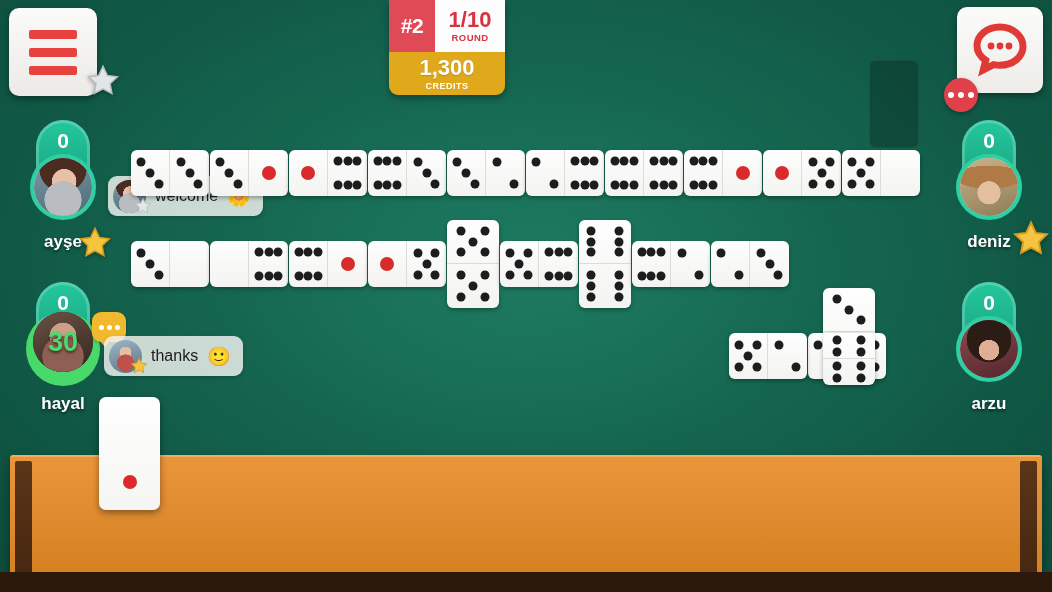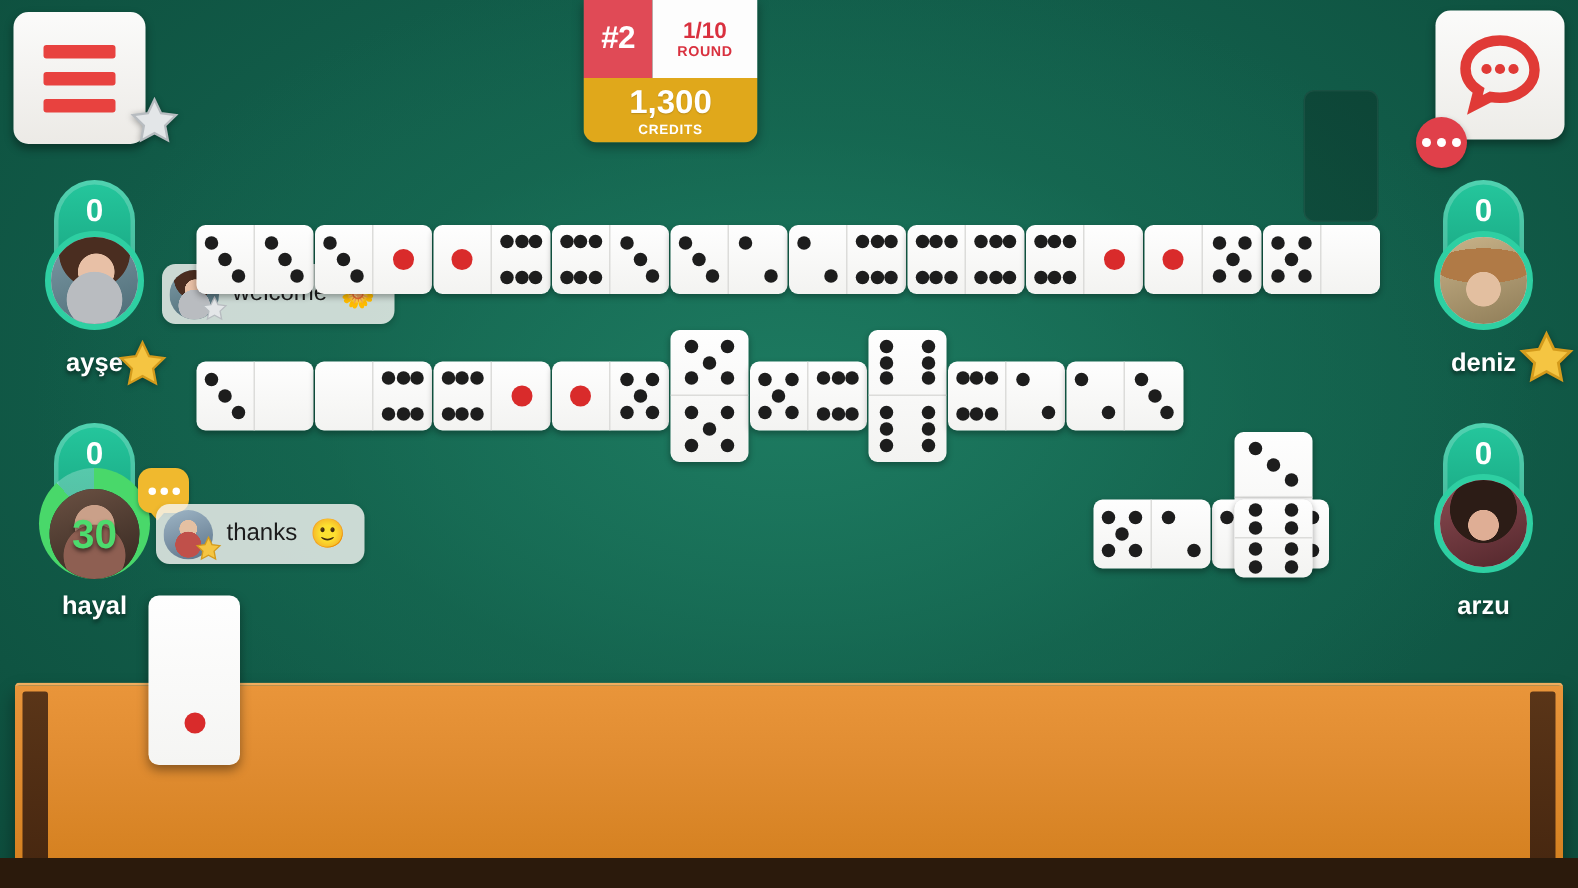--- a/index.html
+++ b/index.html
@@ -37,21 +37,21 @@
   .hud-top{ display:flex; height:52px; }
   .hud-rank{
     width:46px; background:#e04a56; color:#fff;
     display:flex; align-items:center; justify-content:center;
     font-size:21px; font-weight:bold; letter-spacing:-.5px;
   }
   .hud-round{
     flex:1; background:#fdfdfd; color:#d9313f;
     display:flex; flex-direction:column; align-items:center; justify-content:center; line-height:1;
   }
-  .hud-round .big{ font-size:15px; font-weight:bold; }
+  .hud-round .big{ font-size:22px; font-weight:bold; }
   .hud-round .sub{ font-size:9.5px; font-weight:bold; letter-spacing:.4px; margin-top:2px; }
   .hud-credits{
     flex:1; background:#e0a81b; color:#fff;
     display:flex; flex-direction:column; align-items:center; justify-content:center; line-height:1;
   }
   .hud-credits .big{ font-size:22px; font-weight:bold; text-shadow:0 1px 1px rgba(0,0,0,.18); }
   .hud-credits .sub{ font-size:9px; font-weight:bold; letter-spacing:.5px; margin-top:3px; }
 
   
   .chat-btn{
@@ -90,21 +90,21 @@
     text-shadow:0 2px 3px rgba(0,0,0,.5);
   }
   .star{
     position:absolute; width:34px; height:34px; right:8px; bottom:22px;
     filter:drop-shadow(0 1px 2px rgba(0,0,0,.35));
   }
   .timer-ring{
     position:absolute; left:50%; transform:translateX(-50%); top:30px;
     width:74px; height:74px; border-radius:50%;
     background:conic-gradient(#49d86a 0 88%, rgba(255,255,255,.25) 88% 100%);
-    display:flex; align-items:flex-end; justify-content:center;
+    display:flex; align-items:flex-start; justify-content:center;
   }
   .timer-inner{
     width:60px; height:60px; border-radius:50%; overflow:hidden;
     position:relative; display:flex; align-items:center; justify-content:center;
     background:#2b2b2b;
   }
   .timer-num{
     position:relative; z-index:3; color:#4ddb6d; font-size:27px; font-weight:bold;
     text-shadow:0 2px 3px rgba(0,0,0,.55);
   }

